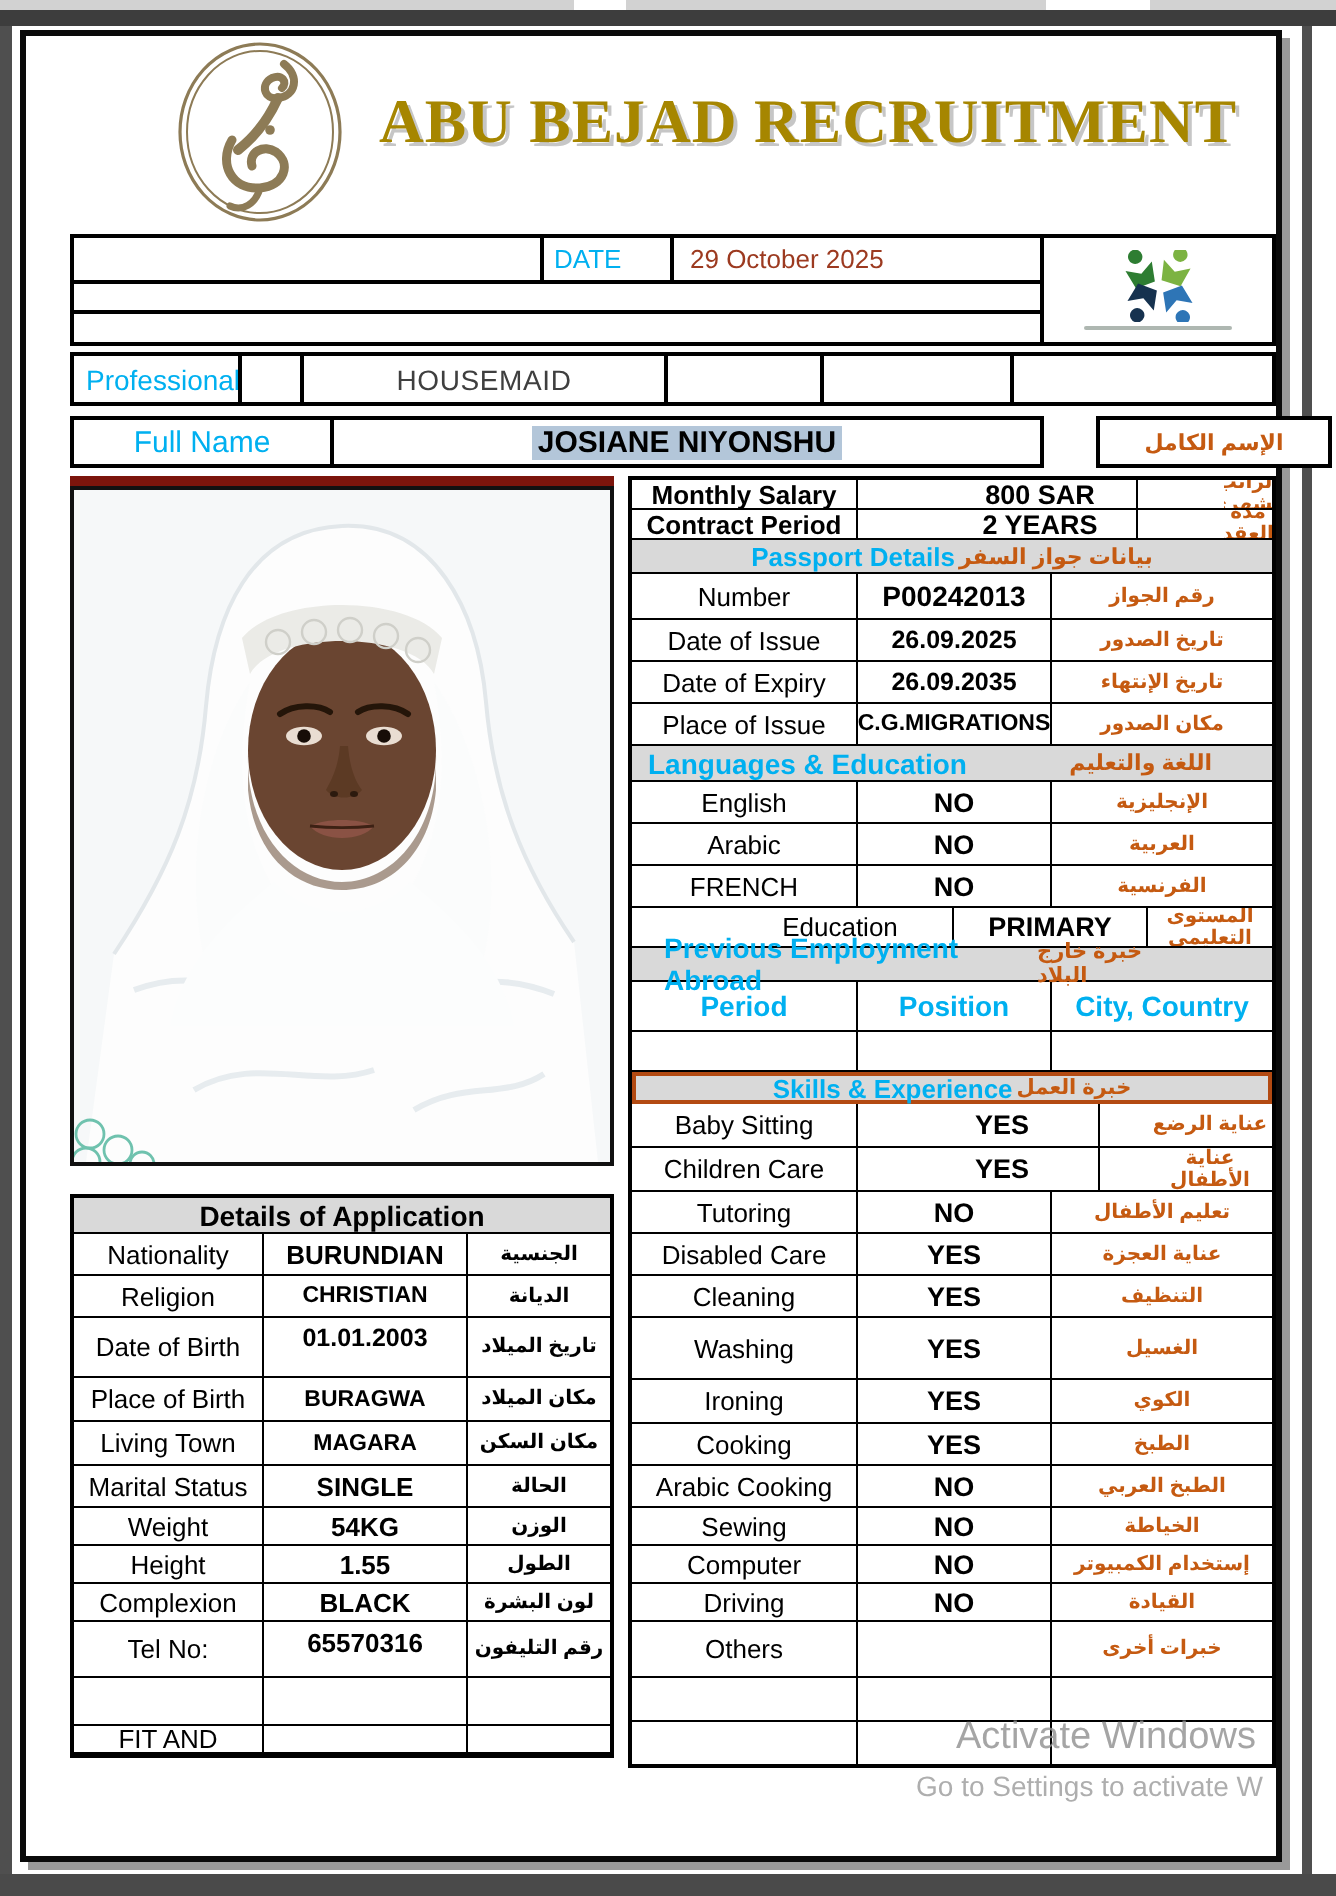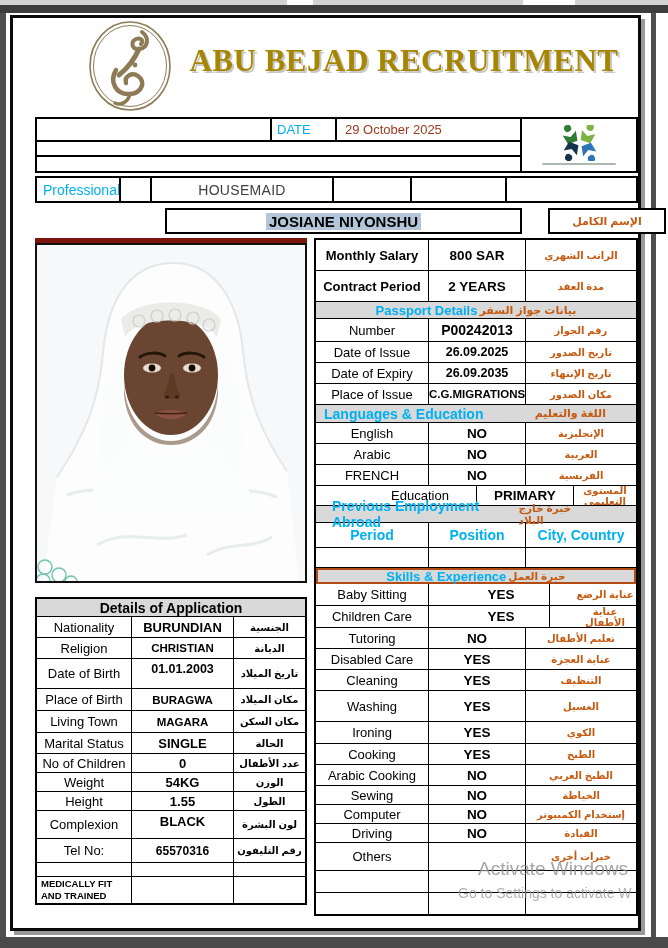--- a/index.html
+++ b/index.html
@@ -55,21 +55,21 @@
   .lt .trow:nth-child(10) .val{align-items:flex-start;padding-top:3px;}
   .lt .trow:nth-child(11){height:24px;}
   .lt .trow:nth-child(11) .val{font-size:12px;}
   .lt .trow:nth-child(12){height:14px;}
   .lt .trow:nth-child(13){height:26px;border-bottom:none;}
   .lt .trow:nth-child(13) .lbl{font-size:9.5px;font-weight:700;justify-content:flex-start;text-align:left;padding-left:4px;line-height:1.25;}
   
   .rt .lbl{width:113px;font-size:13px;}
   .rt .val{width:97px;font-weight:700;font-size:13.5px;}
   .rt .ar{flex:1;font-weight:700;font-size:10px;color:#c55a11;}
-  .salary .trow{height:31px;}
+  .salary .trow{height:15px;gap:43px;}
   .salary .lbl{font-weight:700;font-size:13px;}
   .pass-h{height:17px;justify-content:center;gap:2px;font-size:13px;}
   .pass-h .en{color:#00b0f0;}
   .pass-h .arh{color:#c55a11;font-size:11px;}
   .passport .trow:nth-child(1){height:23px;}
   .passport .trow:nth-child(1) .val{font-size:14px;}
   .passport .trow:nth-child(2) .val,.passport .trow:nth-child(3) .val{font-size:12.5px;}
   .passport .trow:nth-child(4) .val{font-size:11.5px;}
   .lang-h{height:18px;justify-content:space-between;padding:0 30px 0 8px;font-size:14px;}
   .lang-h .en{color:#00b0f0;}
@@ -153,20 +153,21 @@
     <div class="tcell" style="left:29px;top:127px;width:487px;height:17px;"></div>
     <div class="tcell" style="left:29px;top:142px;width:487px;height:18px;"></div>
 
     <div class="tcell cyan" style="left:29px;top:163px;width:86px;height:27px;font-size:14px;padding-left:6px;">Professional</div>
     <div class="tcell" style="left:113px;top:163px;width:33px;height:27px;"></div>
     <div class="tcell housemaid" style="left:144px;top:163px;width:184px;height:27px;">HOUSEMAID</div>
     <div class="tcell" style="left:326px;top:163px;width:80px;height:27px;"></div>
     <div class="tcell" style="left:404px;top:163px;width:97px;height:27px;"></div>
     <div class="tcell" style="left:499px;top:163px;width:133px;height:27px;"></div>
 
+    <div class="tcell cyan" style="left:29px;top:195px;width:132px;height:26px;font-size:15px;justify-content:center;">Full Name</div>
     <div class="tcell fullname-val" style="left:159px;top:195px;width:357px;height:26px;">
       <span class="hl">JOSIANE NIYONSHU</span>
     </div>
     <div class="tcell ar-txt" style="left:514px;top:195px;width:118px;height:26px;font-size:11px;justify-content:center;margin-left:28px;">الإسم الكامل</div>
 
     <div class="maroon-bar"></div>
     <div class="photo-frame">
       <svg width="268" height="336" viewBox="0 0 268 336">
         <rect width="268" height="336" fill="#f6f8f9"></rect>
 
@@ -251,25 +252,20 @@
             <div class="cell val">MAGARA</div>
             <div class="cell ar">مكان السكن</div>
           </div>
 
           <div class="trow">
             <div class="cell lbl">Marital Status</div>
             <div class="cell val">SINGLE</div>
             <div class="cell ar">الحالة</div>
           </div>
 
-          <div class="trow">
-            <div class="cell lbl">No of Children</div>
-            <div class="cell val">0</div>
-            <div class="cell ar">عدد الأطفال</div>
-          </div>
 
           <div class="trow">
             <div class="cell lbl">Weight</div>
             <div class="cell val">54KG</div>
             <div class="cell ar">الوزن</div>
           </div>
 
           <div class="trow">
             <div class="cell lbl">Height</div>
             <div class="cell val">1.55</div>

